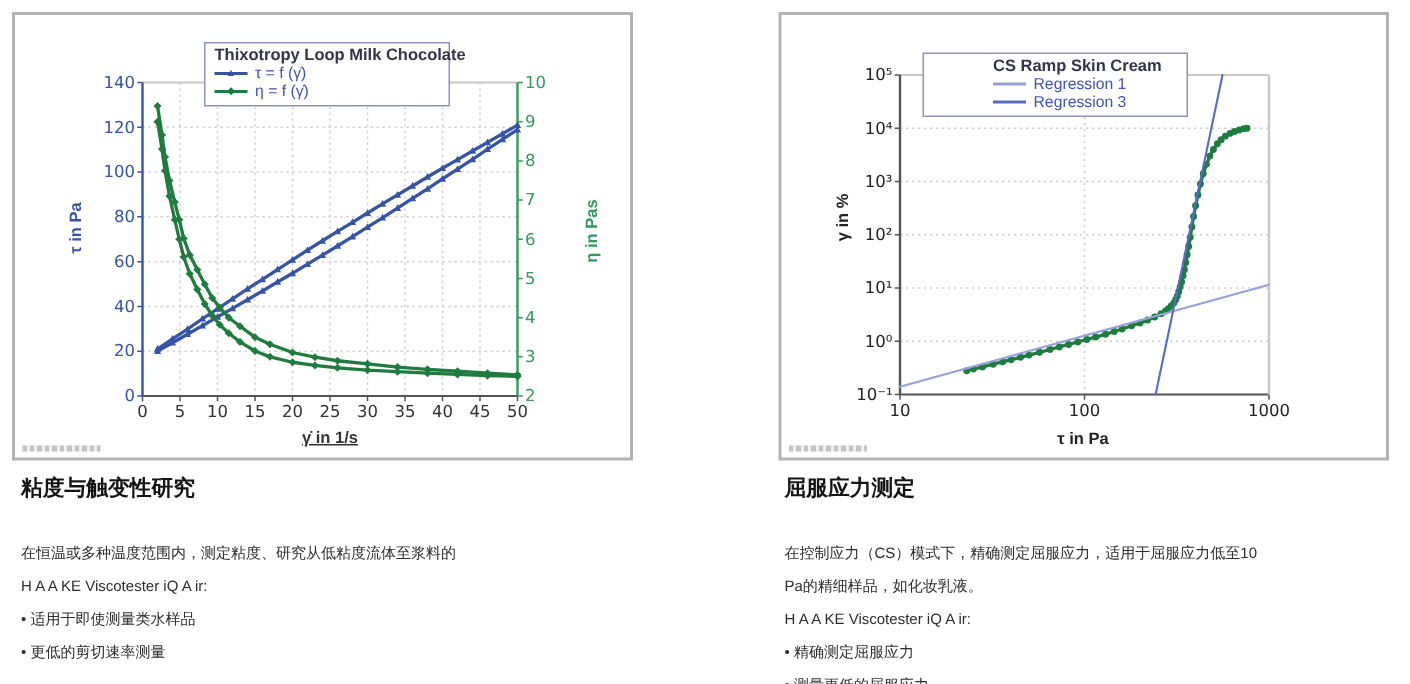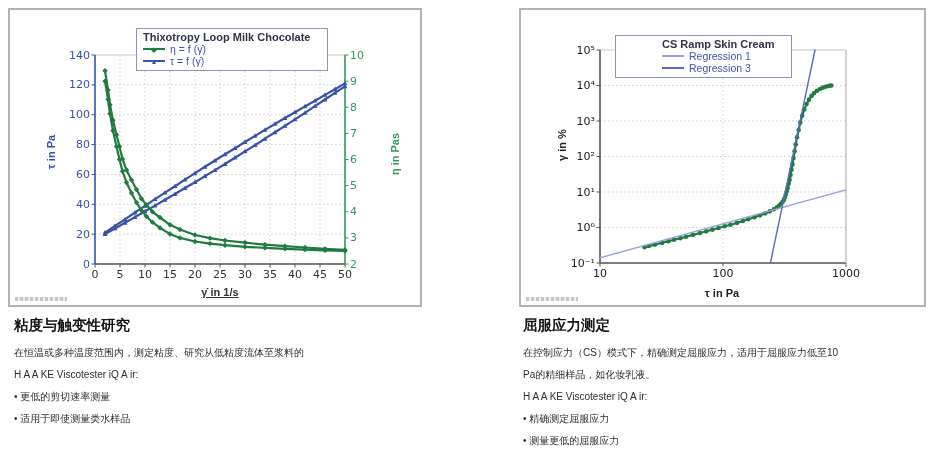--- a/index.html
+++ b/index.html
@@ -10,34 +10,34 @@
   #card1{left:519px;width:407px;}
   .chart-svg{position:absolute;left:0;top:0;}
   .axis-label{position:absolute;font-size:11px;font-weight:bold;color:#333;text-align:center;white-space:nowrap;}
   .rot{transform:rotate(-90deg);}
   #yl0{left:11px;top:136px;width:60px;color:#3753a8;}
   #yr0{left:355px;top:138px;width:60px;color:#35985c;}
   #xl0{left:170px;top:276px;width:80px;color:#333;text-decoration:underline;}
   #yl1{left:16px;top:129px;width:50px;color:#222;}
   #xl1{left:161px;top:277px;width:80px;color:#222;}
   .legend{position:absolute;background:#fff;border:1.5px solid #9191c0;padding:2px 6px 3px;box-sizing:border-box;}
-  #lg0{left:126px;top:18px;width:192px;}
+  #lg0{left:126px;top:18px;width:164px;text-align:center;}
   #lg1{left:94px;top:25px;width:177px;padding-left:46px;}
   .lg-title{font-size:11px;font-weight:bold;color:#33334a;white-space:nowrap;}
   .lg-row{display:flex;align-items:center;gap:5px;height:12px;}
   .sym{position:relative;width:22px;height:10px;flex:0 0 22px;}
   .sym .ln{position:absolute;left:0;right:0;top:4px;height:2px;}
   .sym .mk{position:absolute;left:50%;top:50%;transform:translate(-50%,-50%);font-size:7px;line-height:1;}
   .lg-text{font-size:10.5px;color:#4053b5;white-space:nowrap;}
   .watermark{position:absolute;left:5px;bottom:4px;width:52px;height:4px;
              background:repeating-linear-gradient(90deg,#c4c4c4 0 3px,#efefef 3px 5px);}
   .text-col{position:absolute;top:316px;}
   #text0{left:14px;width:466px;}
   #text1{left:523px;width:404px;}
-  .th{font-size:14.5px;font-weight:bold;color:#141414;margin:0 0 7px 0;}
+  .th{font-size:14.5px;font-weight:bold;color:#141414;margin:0 0 24px 0;}
   .tp{font-size:10px;color:#2d2d2d;line-height:22px;}
 </style>
 </head>
 <body>
 
 <div class="page">
 
   <div class="card" id="card0">
     <svg id="svg0" class="chart-svg" width="410" height="295">
         <line x1="85" y1="254" x2="85" y2="257.5" stroke="#555" stroke-width="1"></line>
@@ -220,31 +220,31 @@
         <path d="M98 86.71249999999998L100.7 89.41249999999998L98 92.11249999999998L95.3 89.41249999999998Z" fill="#1e7c3e"></path>
         <path d="M95 68.425L97.7 71.125L95 73.825L92.3 71.125Z" fill="#1e7c3e"></path>
       </svg>
     <div class="axis-label rot" id="yl0">τ in Pa</div>
     <div class="axis-label rot" id="yr0">η in Pas</div>
     <div class="axis-label" id="xl0">γ̇ in 1/s</div>
     <div class="legend" id="lg0">
       <div class="lg-title">Thixotropy Loop Milk Chocolate</div>
       <div class="lg-row">
         <span class="sym">
+          <span class="ln" style="background:#3753a8"></span>
+          <span class="mk" style="color:#3753a8">▲</span>
+        </span>
+        <span class="lg-text">τ = f (γ̇)</span>
+      </div>
+      <div class="lg-row">
+        <span class="sym">
           <span class="ln" style="background:#1e7c3e"></span>
           <span class="mk" style="color:#1e7c3e">◆</span>
         </span>
         <span class="lg-text">η = f (γ̇)</span>
-      </div>
-      <div class="lg-row">
-        <span class="sym">
-          <span class="ln" style="background:#3753a8"></span>
-          <span class="mk" style="color:#3753a8">▲</span>
-        </span>
-        <span class="lg-text">τ = f (γ̇)</span>
       </div>
     </div>
     <div class="watermark"></div>
   </div>
 
   <div class="card" id="card1">
     <svg id="svg1" class="chart-svg" width="403" height="295">
         <line x1="79" y1="253" x2="79" y2="256.5" stroke="#555" stroke-width="1"></line>
         <text x="79" y="267" text-anchor="middle" font-size="11" font-family="&quot;DejaVu Sans&quot;,&quot;Liberation Sans&quot;,sans-serif" fill="#222">10</text>
         <line x1="202" y1="40" x2="202" y2="253" stroke="#cfcfcf" stroke-width="1" stroke-dasharray="1.5,2.5"></line>
@@ -351,22 +351,22 @@
         <span class="lg-text">Regression 3</span>
       </div>
     </div>
     <div class="watermark"></div>
   </div>
 
   <div class="text-col" id="text0">
     <div class="th">粘度与触变性研究</div>
     <div class="tp">在恒温或多种温度范围内，测定粘度、研究从低粘度流体至浆料的</div>
     <div class="tp">H A A KE Viscotester iQ A ir:</div>
+    <div class="tp">• 适用于即使测量类水样品</div>
     <div class="tp">• 更低的剪切速率测量</div>
-    <div class="tp">• 适用于即使测量类水样品</div>
   </div>
 
   <div class="text-col" id="text1">
     <div class="th">屈服应力测定</div>
     <div class="tp">在控制应力（CS）模式下，精确测定屈服应力，适用于屈服应力低至10</div>
     <div class="tp">Pa的精细样品，如化妆乳液。</div>
     <div class="tp">H A A KE Viscotester iQ A ir:</div>
     <div class="tp">• 精确测定屈服应力</div>
     <div class="tp">• 测量更低的屈服应力</div>
   </div>

